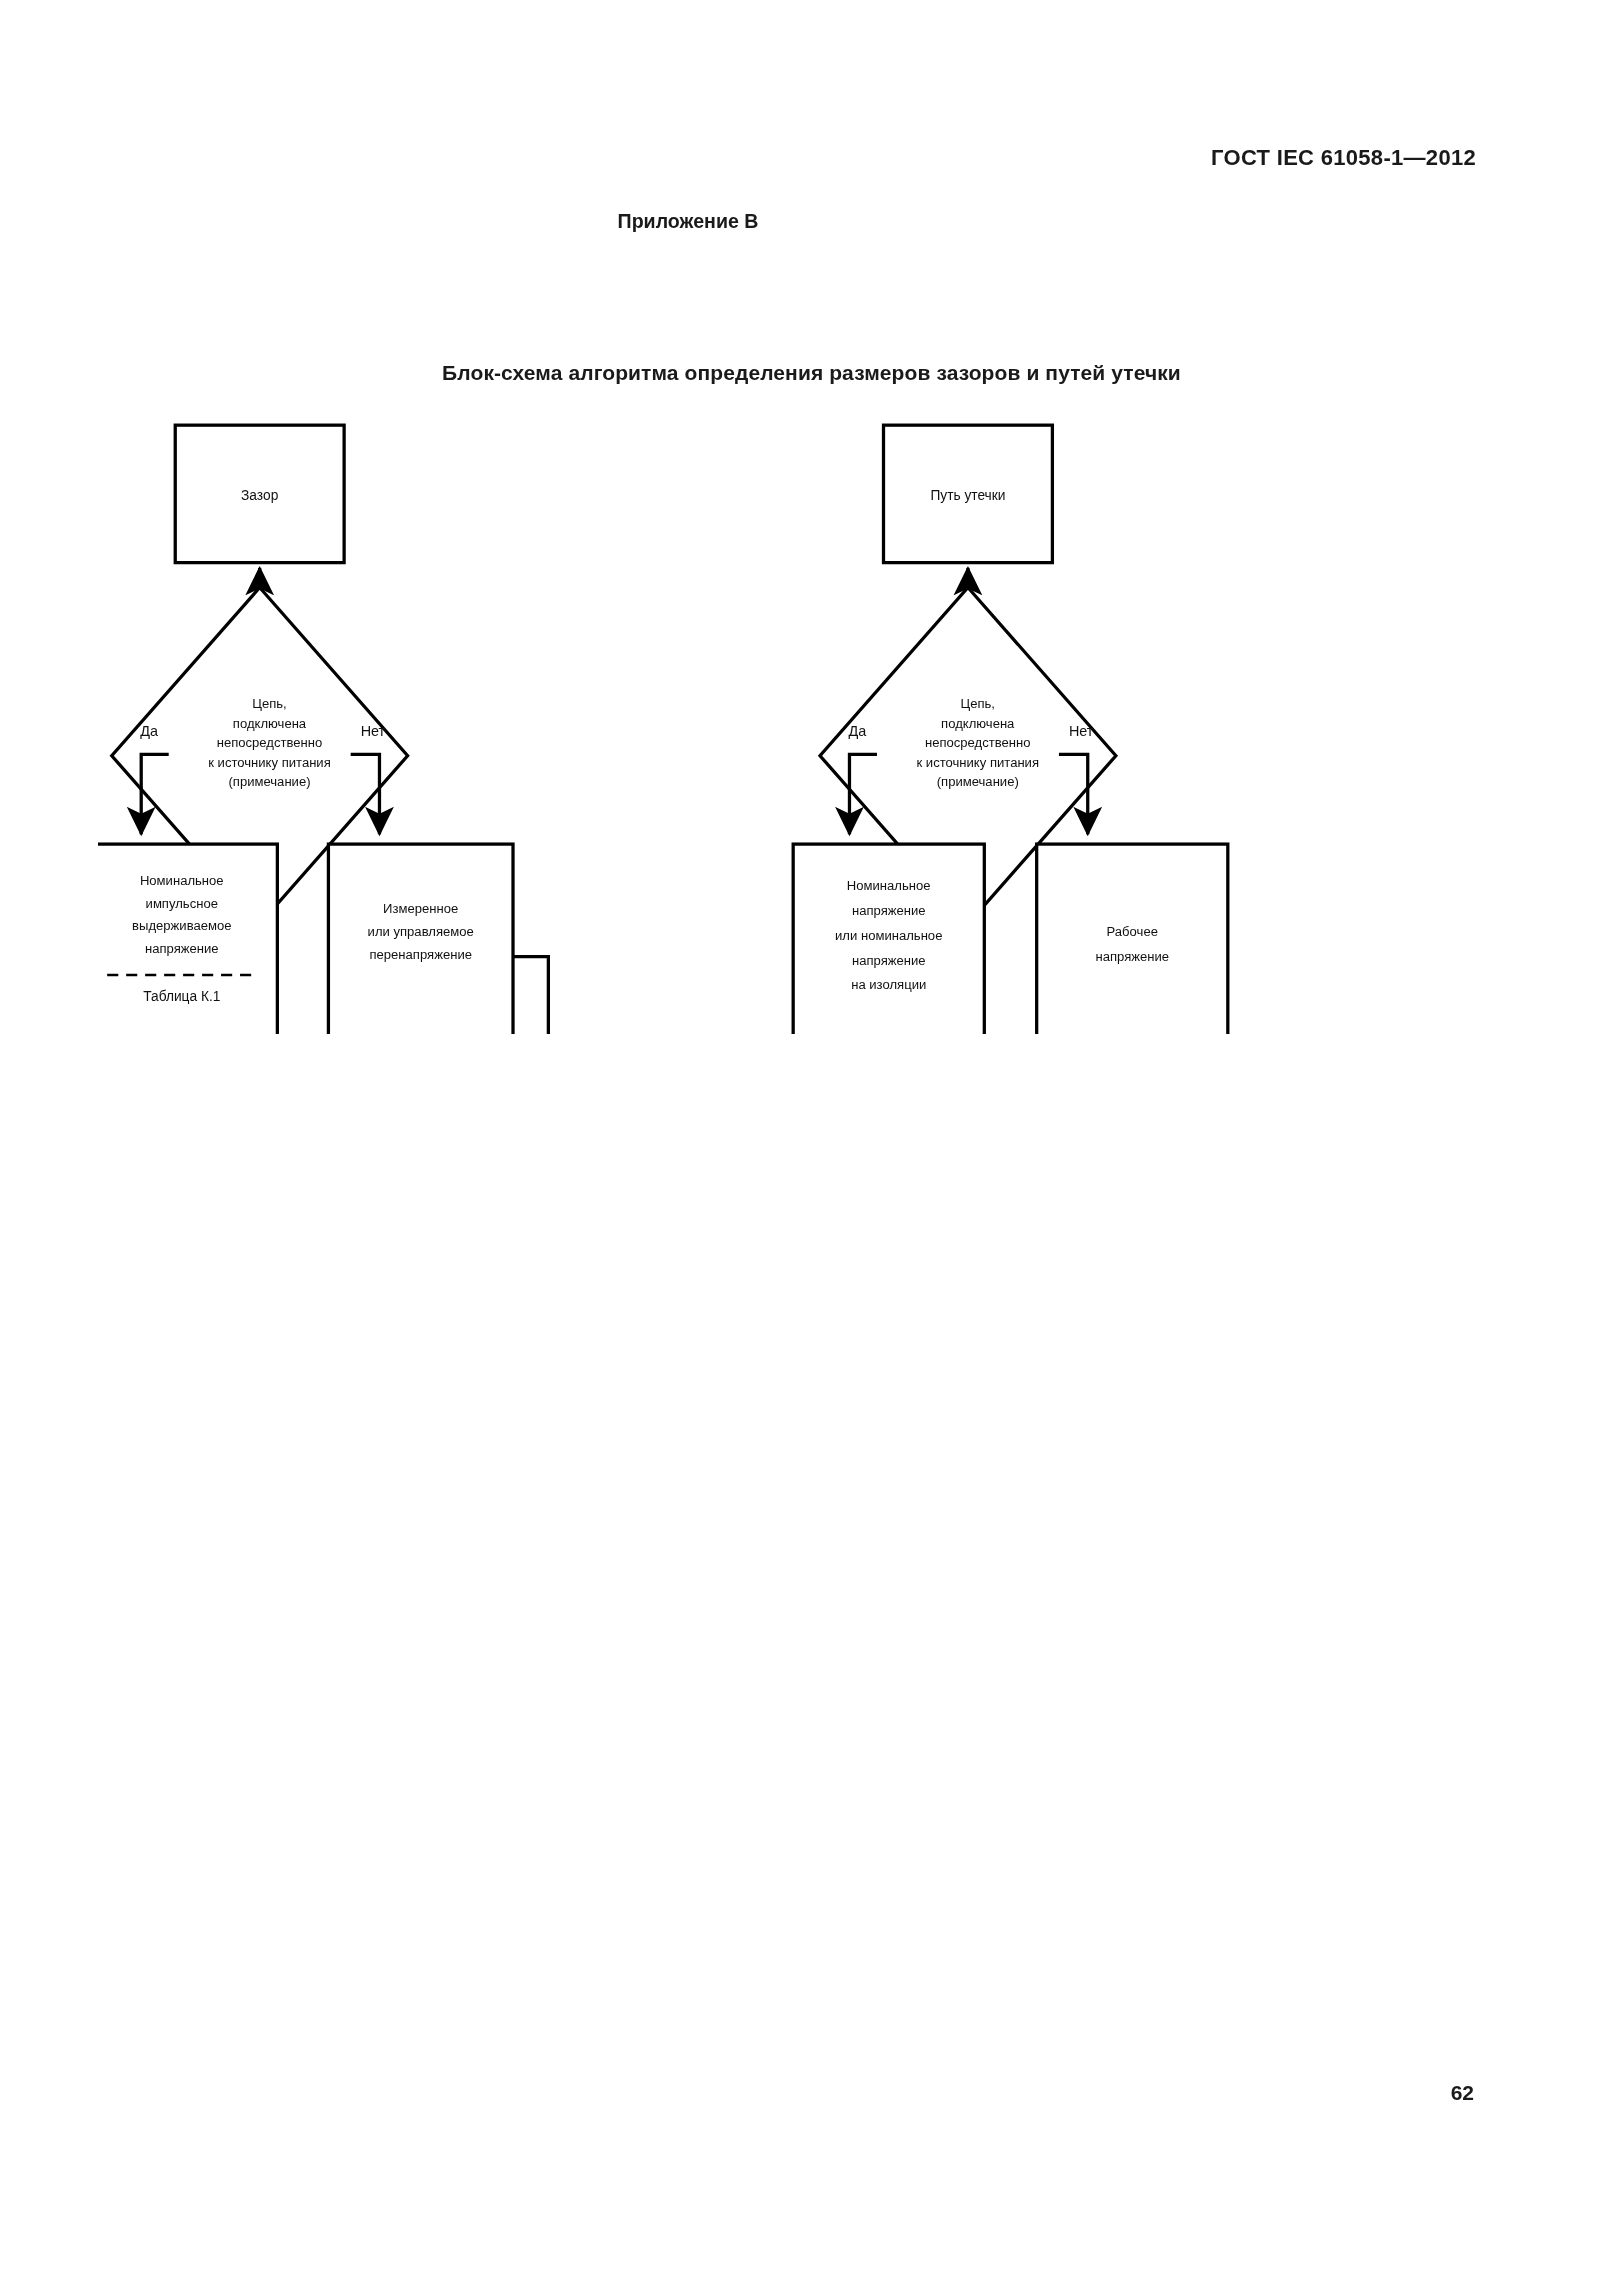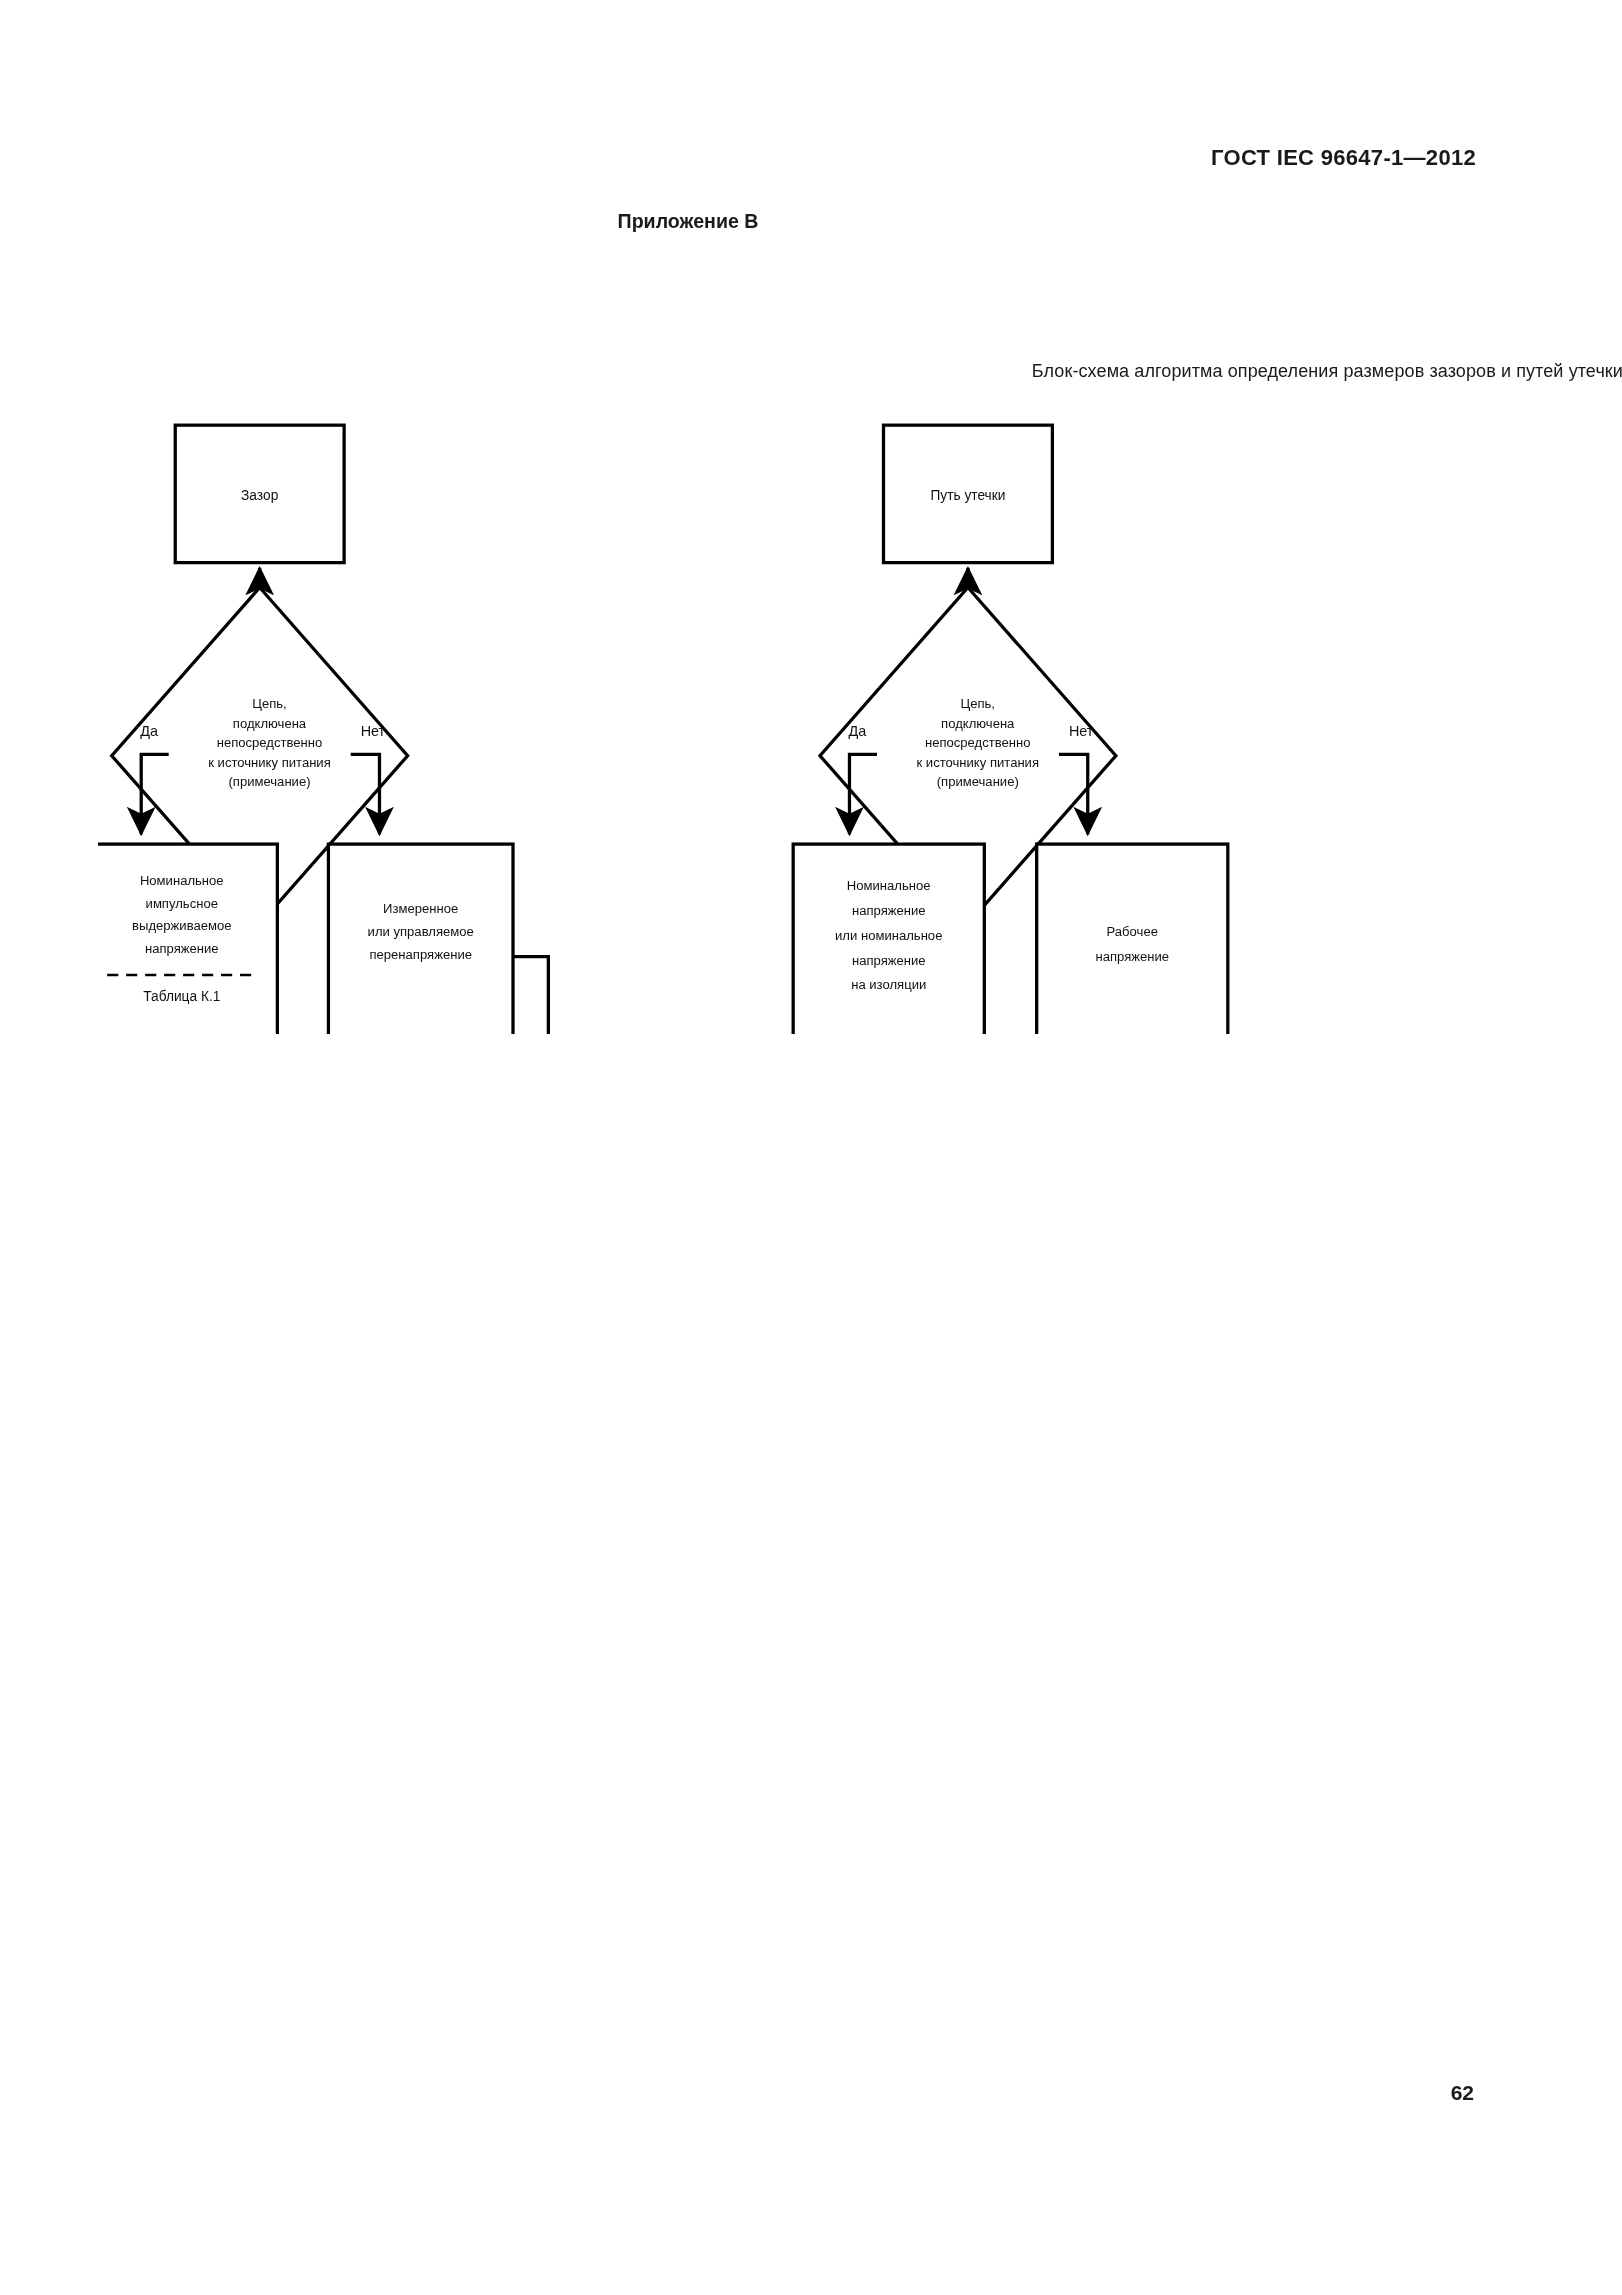--- a/index.html
+++ b/index.html
@@ -45,23 +45,23 @@
     line-height: 1.32;
   }
   .annex-block div { white-space: nowrap; }
 
   
   .figure-title {
     position: absolute;
     top: 361px;
     left: 0;
     width: 1623px;
-    text-align: right;
-    font-size: 18px;
-    font-weight: normal;
+    text-align: center;
+    font-size: 21px;
+    font-weight: bold;
     letter-spacing: 0.1px;
   }
 
   
   .flowchart {
     position: absolute;
     top: 412px;
     left: 98px;
   }
   .flowchart text {
@@ -112,21 +112,21 @@
     right: 149px;
     font-size: 21px;
     font-weight: bold;
   }
 </style>
 </head>
 <body>
 
 <div class="page">
 
-  <div class="doc-header">ГОСТ IEC 96647-1—2012</div>
+  <div class="doc-header">ГОСТ IEC 61058-1—2012</div>
 
   <div class="annex-block">
     <div>Приложение В</div>
   </div>
 
   <div class="figure-title">Блок-схема алгоритма определения размеров зазоров и путей утечки</div>
 
   <svg class="flowchart" width="1427" height="622" viewBox="0 0 2180 950">
     <defs>
       <marker id="arrow" markerWidth="11" markerHeight="11" refX="8.4" refY="5.0" orient="auto" markerUnits="strokeWidth">

